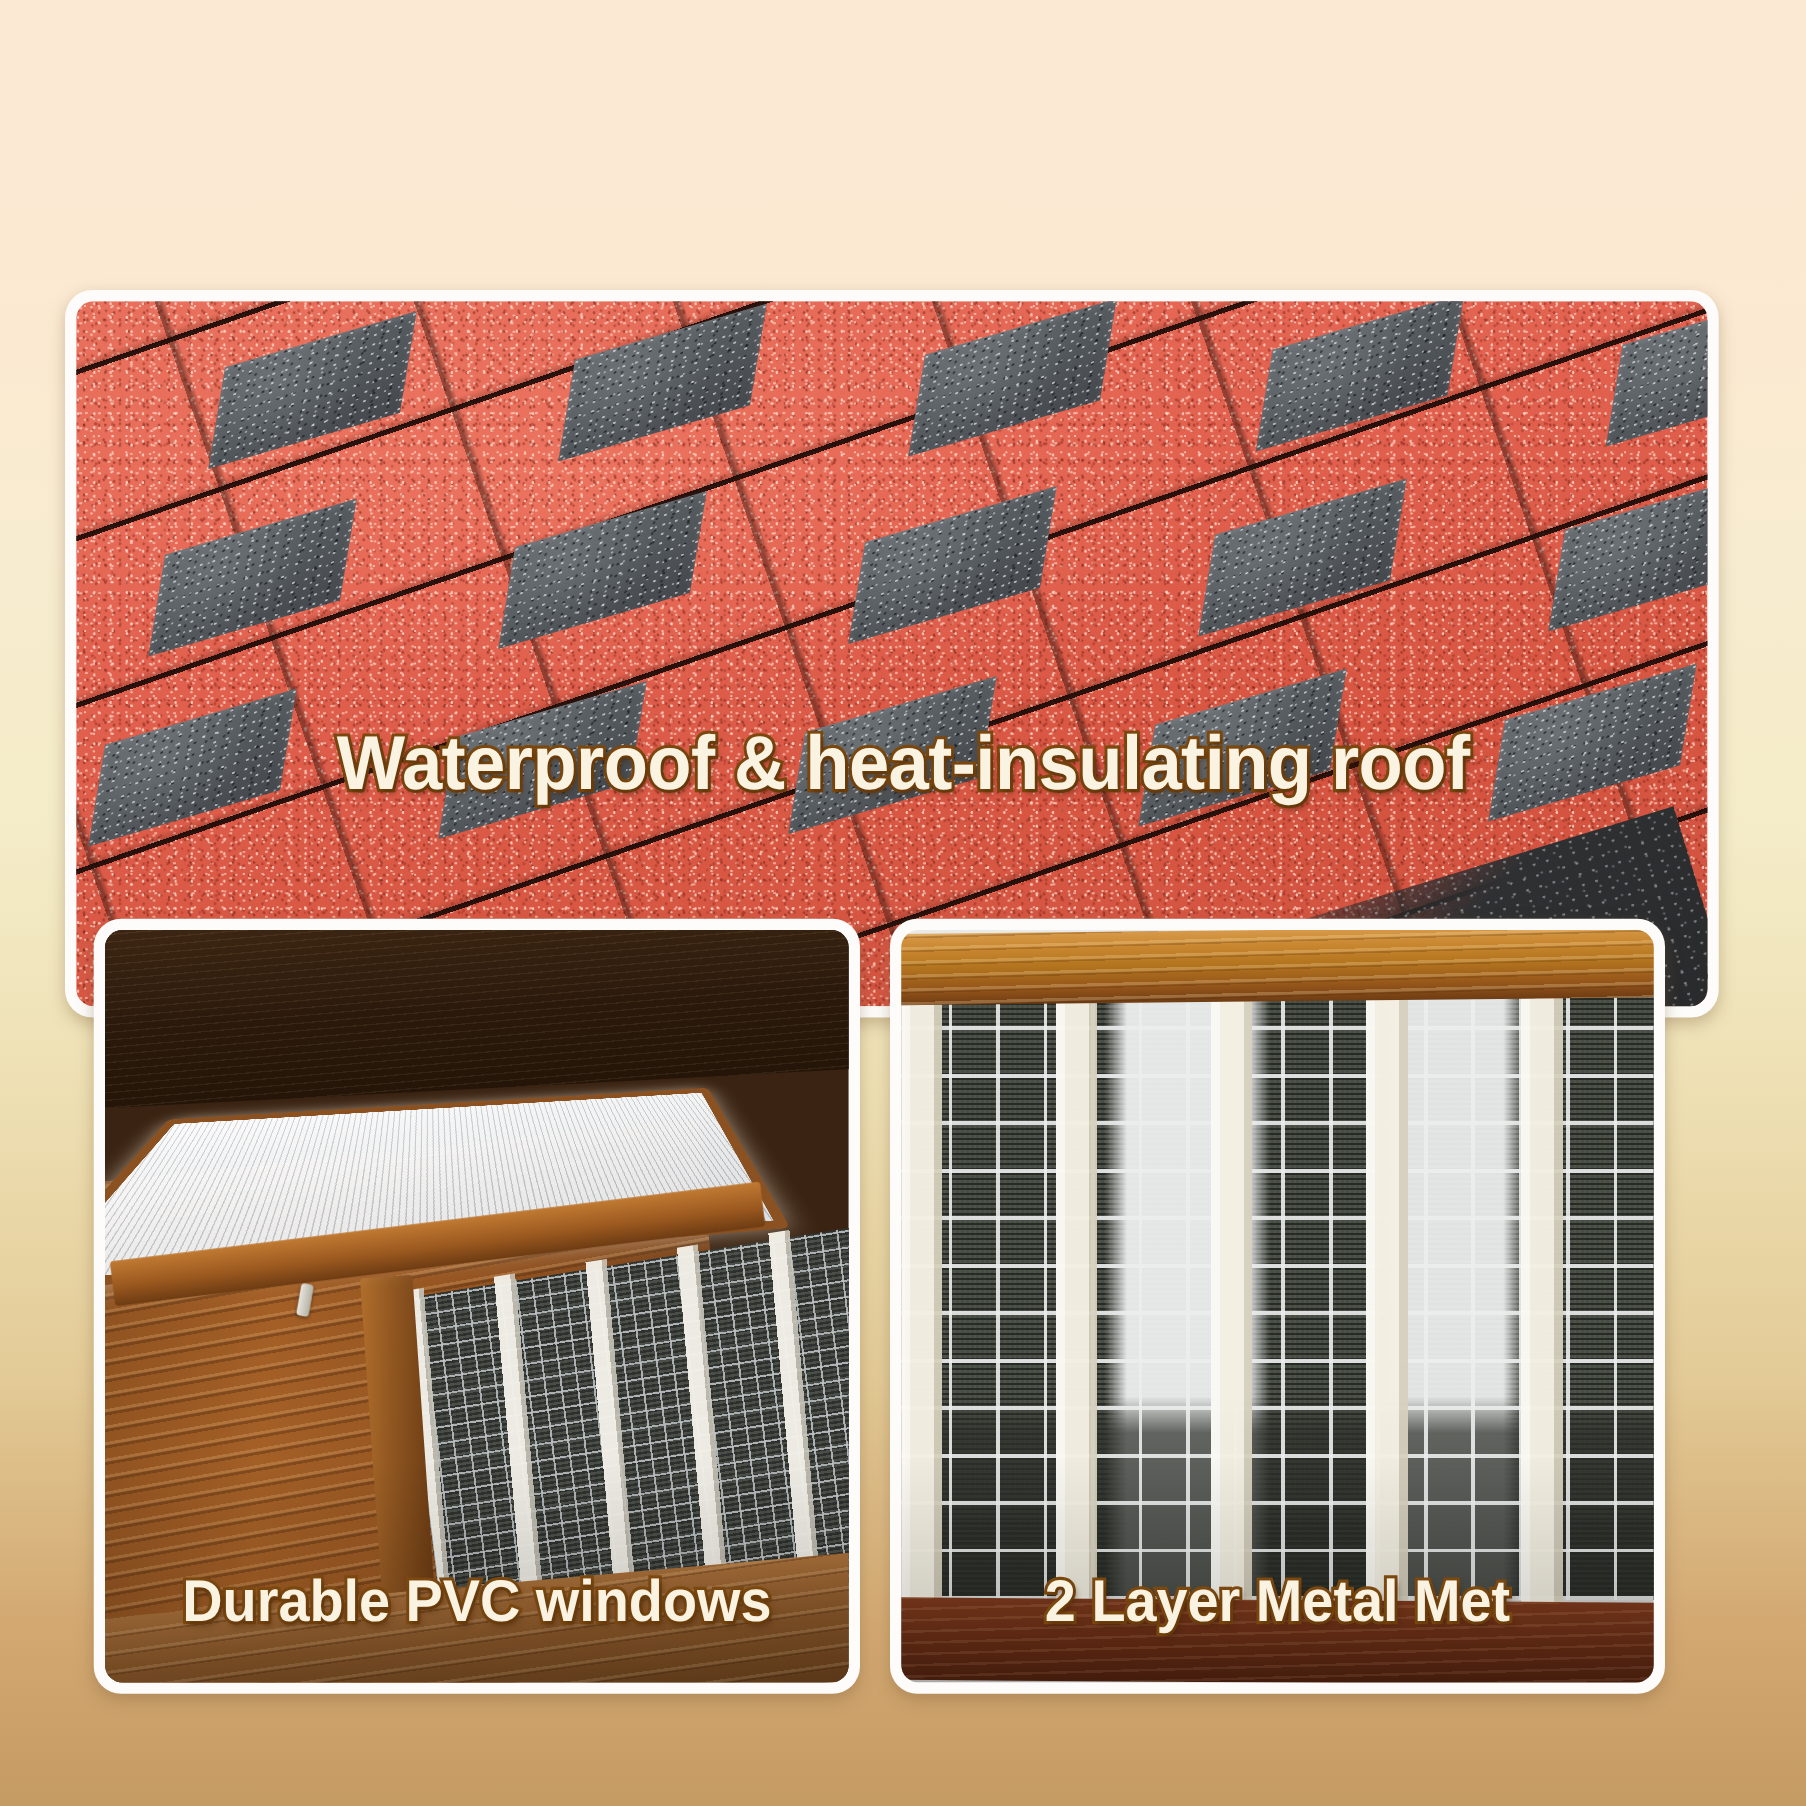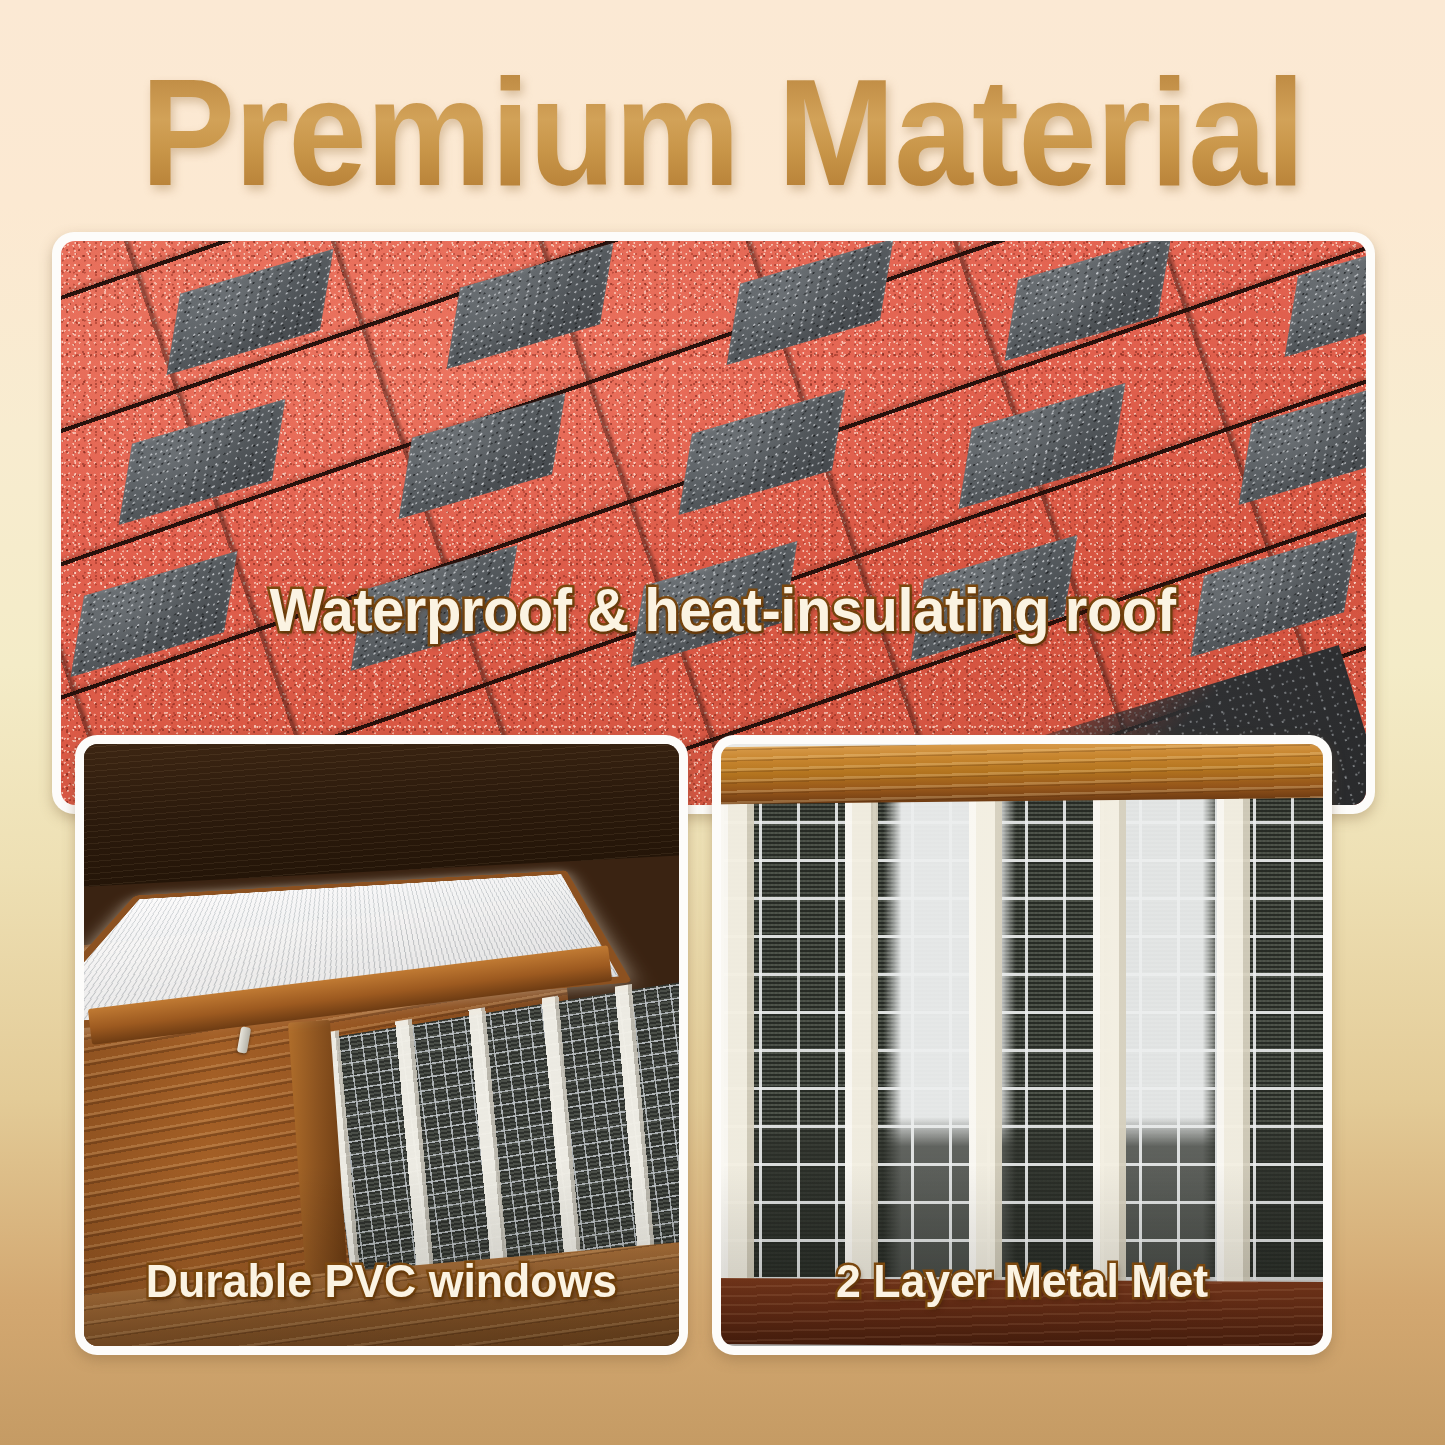--- a/index.html
+++ b/index.html
@@ -393,23 +393,20 @@
        rgba(255,200,160,0.12) 0px, rgba(255,200,160,0.12) 2px,
        transparent 2px, transparent 9px);
   }
 
 </style>
 </head>
 <body>
 
 <div id="poster">
 
-  <div class="title-wrap">
-    <span class="title">Premium Material</span>
-  </div>
 
   <div class="photo" id="photo-roof">
     <div class="inner">
       <div class="roof-bg"></div>
       <div class="granules"></div>
       <div class="courses"></div>
       <div class="joints"></div>
 
       <div class="tab" style="left:120px;  top:28px;"></div>
       <div class="tab" style="left:400px;  top:22px;"></div>

